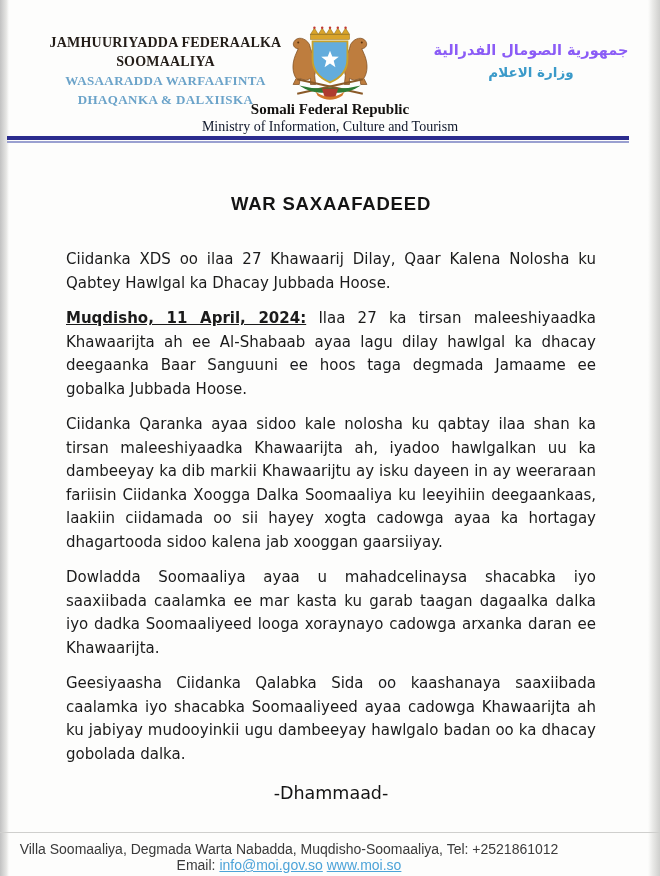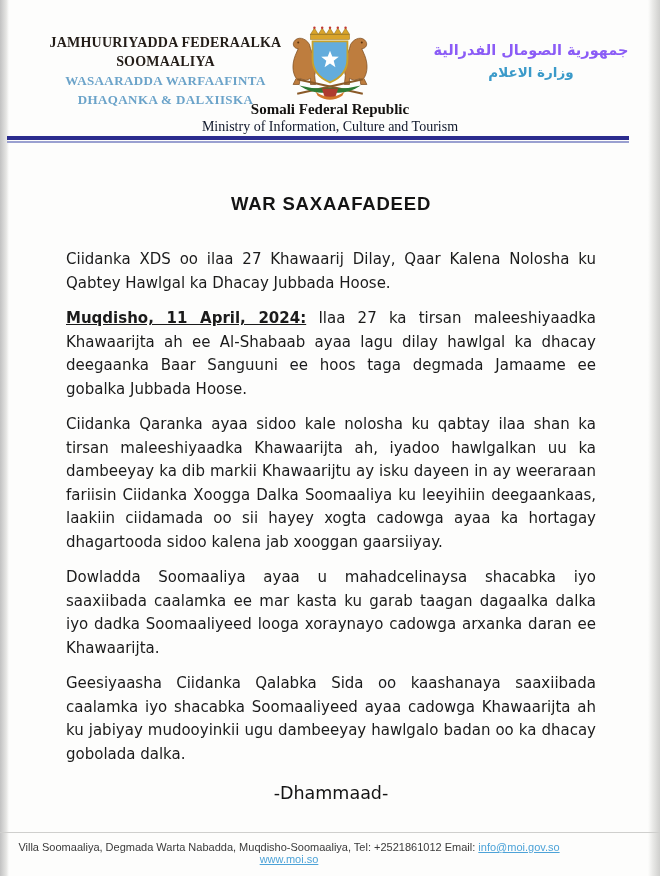--- a/index.html
+++ b/index.html
@@ -42,21 +42,21 @@
   .main{position:absolute;left:66px;top:179px;width:530px;color:#1b1b1b;margin-top:14px;}
   .doc-title{text-align:center;font-family:"Liberation Sans",sans-serif;
     font-weight:bold;font-size:18.5px;letter-spacing:.8px;color:#141414;margin-bottom:33px;}
   .para{font-size:15px;line-height:23.5px;text-align:justify;margin:0 0 12px 0;}
   .para .lead{font-weight:bold;text-decoration:underline;}
   .closing{text-align:center;font-weight:normal;font-size:17.5px;margin-top:17px;color:#141414;}
 
   
   .footer-rule{position:absolute;left:0;top:832px;width:660px;height:1px;background:#cfcfcd;}
   .footer{position:absolute;left:0;top:841px;width:578px;text-align:center;
-    font-family:"Liberation Sans",sans-serif;font-size:11px;color:#3a3a3a;}
+    font-family:"Liberation Sans",sans-serif;font-size:14px;color:#3a3a3a;}
   .footer a{color:#4da3d8;text-decoration:underline;cursor:pointer;}
 </style>
 </head>
 <body>
 
 <div class="edge-left"></div>
 <div class="edge-right"></div>
 
 <div class="hdr-left">
   <div class="l1">JAMHUURIYADDA FEDERAALKA</div>

